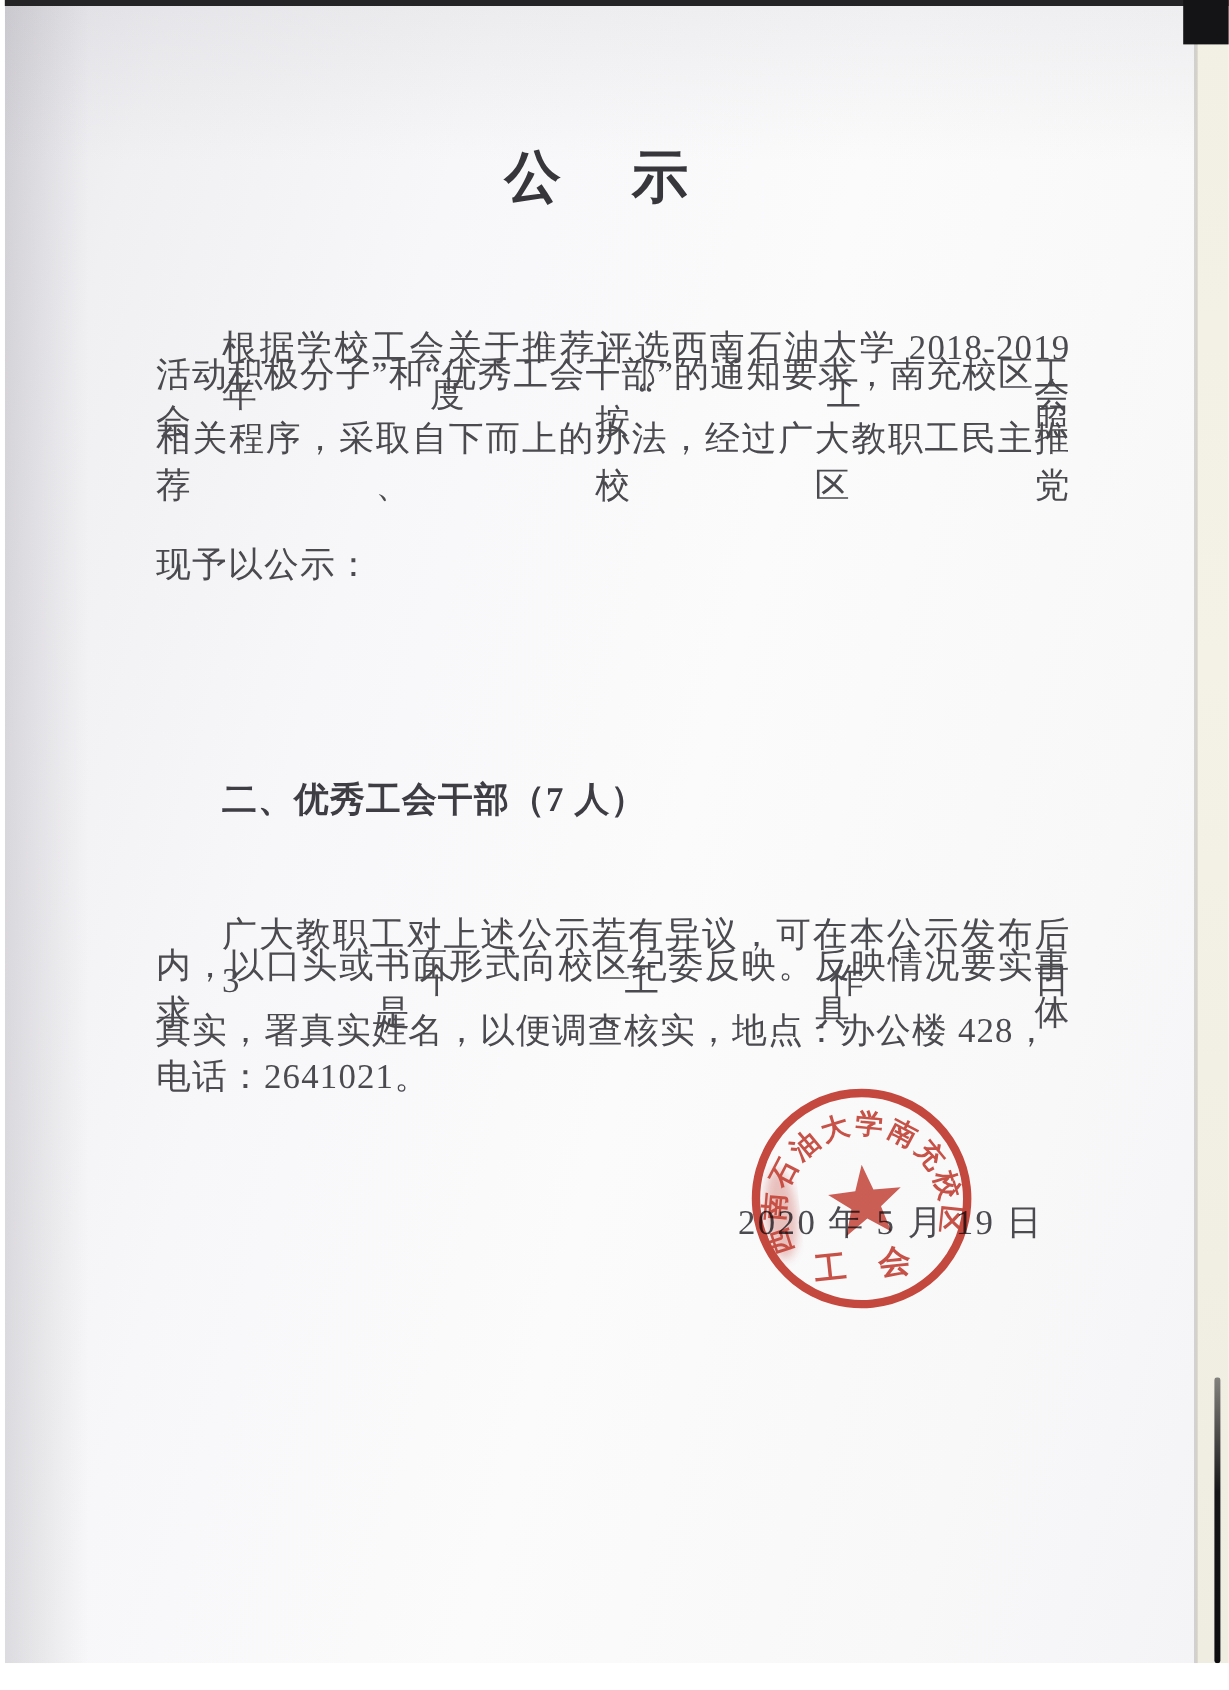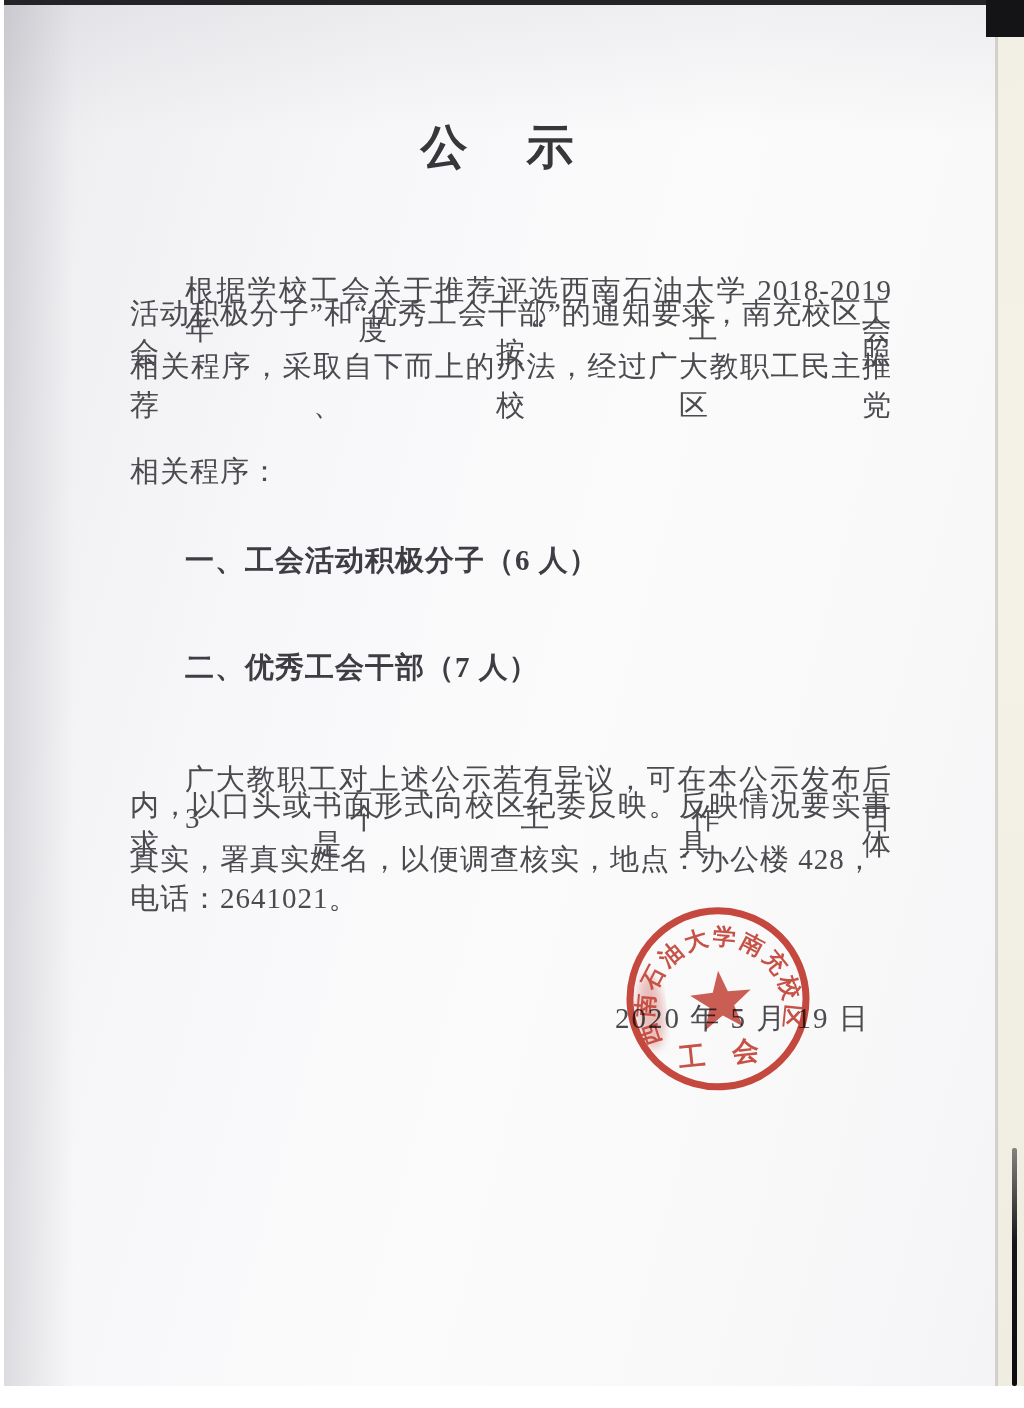--- a/index.html
+++ b/index.html
@@ -67,23 +67,22 @@
 
 <div class="scan">
 
   <div class="paper"></div>
 
   <div class="title">公　示</div>
 
   <div class="line just indent" style="top:242px;">根据学校工会关于推荐评选西南石油大学 2018-2019 年度“工会</div>
   <div class="line just" style="top:294px;">活动积极分子”和“优秀工会干部”的通知要求，南充校区工会按照</div>
   <div class="line just" style="top:347px;">相关程序，采取自下而上的办法，经过广大教职工民主推荐、校区党</div>
-  <div class="line" style="top:452px;">相关程序：</div>
+  <div class="line" style="top:452px;">现予以公示：</div>
 
-  <div class="line bold indent" style="top:512px;">一、工会活动积极分子（6 人）</div>
 
   <div class="line bold indent" style="top:619px;">二、优秀工会干部（7 人）</div>
 
   <div class="line just indent" style="top:731px;">广大教职工对上述公示若有异议，可在本公示发布后 3 个工作日</div>
   <div class="line just" style="top:786px;">内，以口头或书面形式向校区纪委反映。反映情况要实事求是，具体</div>
   <div class="line" style="top:840px;">真实，署真实姓名，以便调查核实，地点：办公楼 428，电话：2641021。</div>
 
   <div class="date">2020 年 5 月 19 日</div>
 
   <svg class="seal" viewBox="0 0 192 192">

